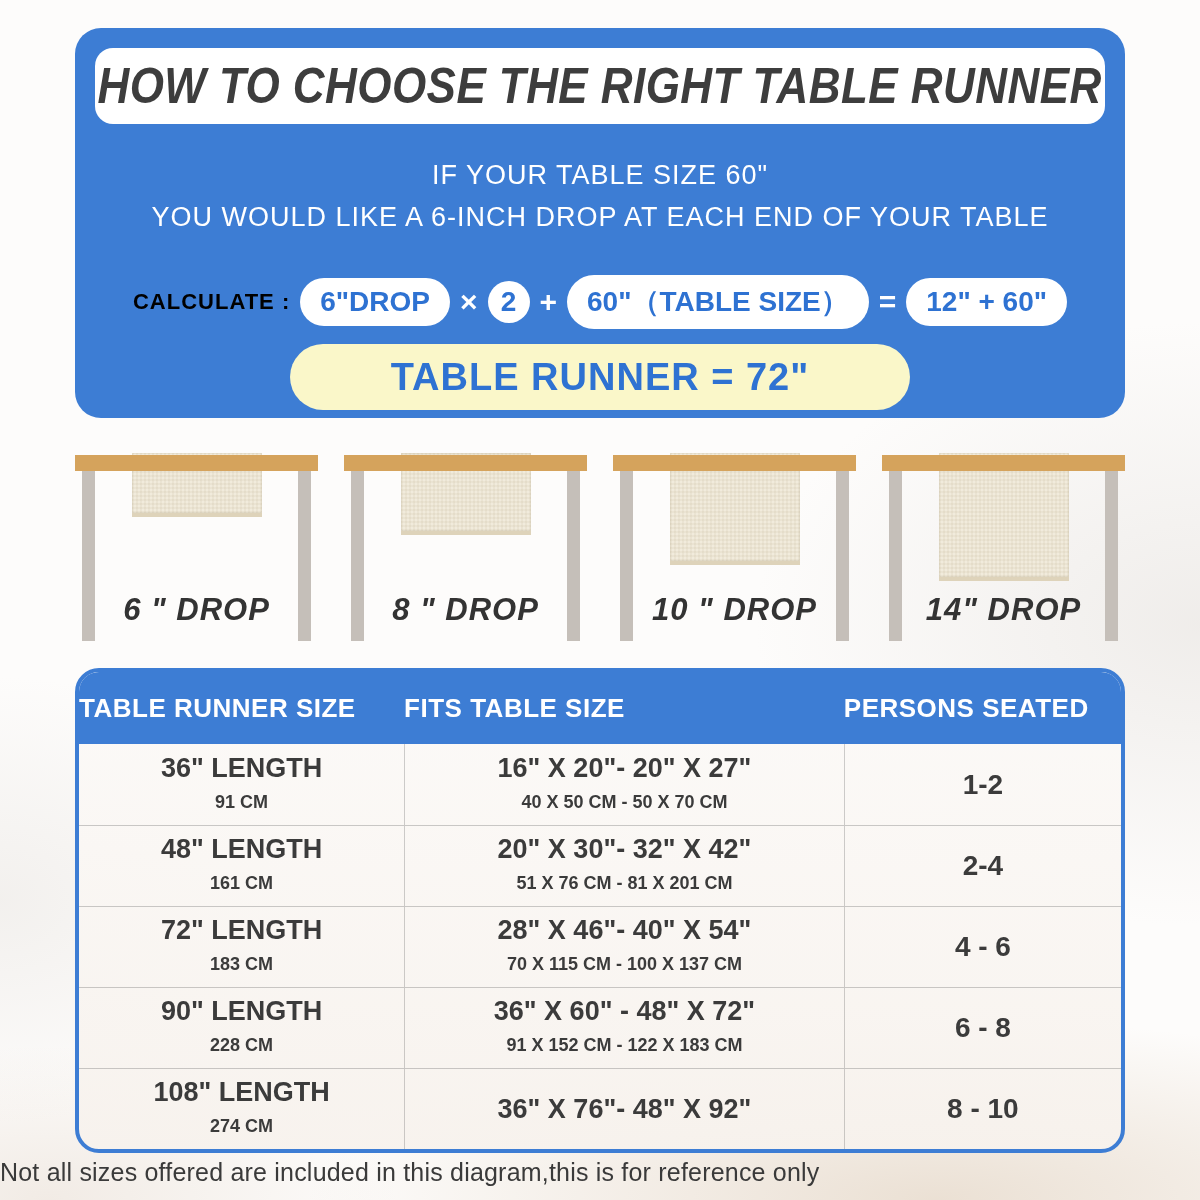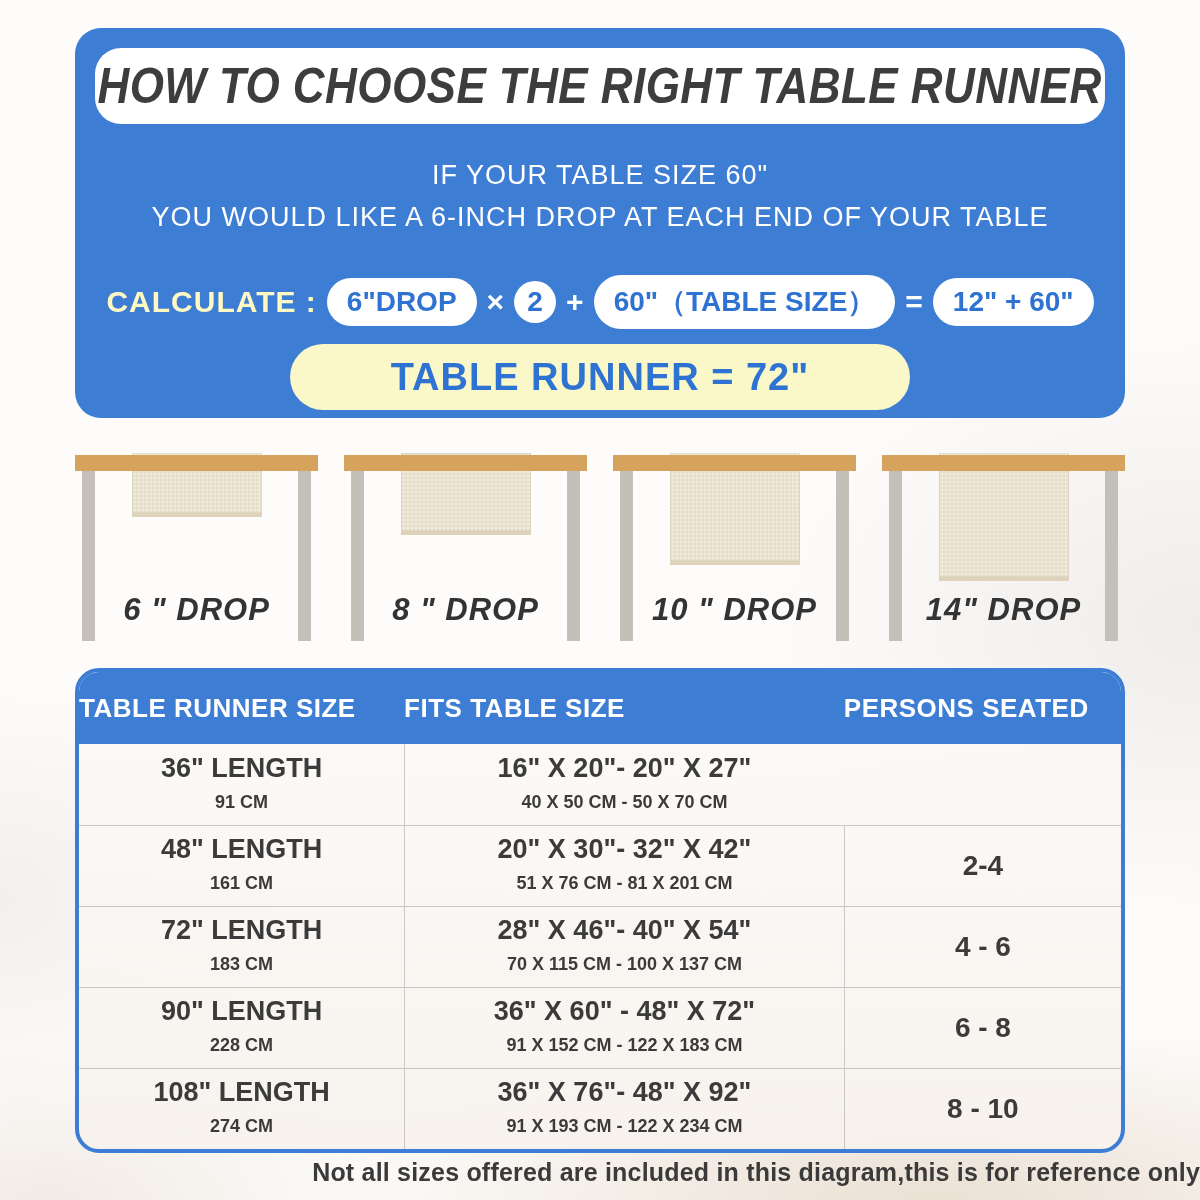--- a/index.html
+++ b/index.html
@@ -15,37 +15,37 @@
       #fdfcfb;
   }
 
   
   .blue-card{
     position:absolute;left:75px;top:28px;width:1050px;height:390px;
     background:var(--blue);border-radius:26px;
   }
   .title-banner{
     position:absolute;left:20px;top:20px;width:1010px;height:76px;
-    background:#fff;border-radius:26px;
+    background:#fff;border-radius:18px;
     display:flex;align-items:center;justify-content:center;overflow:hidden;
   }
   .title-banner .title{
     font-size:50px;font-weight:bold;font-style:italic;color:#3d3d3d;
     white-space:nowrap;display:inline-block;transform:scaleX(0.88);
     letter-spacing:0.5px;
   }
   .subtitle{
     position:absolute;left:0;top:126px;width:100%;text-align:center;
     color:#fff;font-size:27px;line-height:42px;letter-spacing:1px;
   }
   .calc-row{
     position:absolute;left:0;top:247px;width:100%;
     display:flex;align-items:center;justify-content:center;gap:10px;
   }
-  .calc-label{color:#fef9c3;font-size:30px;font-weight:bold;letter-spacing:1px;white-space:nowrap;}
+  .calc-label{color:#000000;font-size:22px;font-weight:bold;letter-spacing:1px;white-space:nowrap;}
   .pill{
     background:#fff;color:var(--blue_text);font-weight:bold;font-size:28px;
     padding:8px 20px;border-radius:999px;white-space:nowrap;
   }
   .sym{color:#fff;font-size:30px;font-weight:bold;}
   .circle{
     width:42px;height:42px;border-radius:50%;background:#fff;color:var(--blue_text);
     display:flex;align-items:center;justify-content:center;
     font-size:28px;font-weight:bold;flex:0 0 auto;
   }
@@ -102,22 +102,22 @@
     height:100%;display:flex;flex-direction:column;align-items:center;justify-content:center;
     text-align:center;font-weight:bold;color:#3b3b3b;font-size:27px;line-height:34px;
     white-space:nowrap;
   }
   .cell.bordered{border-left:1px solid rgba(95,95,95,0.30);}
   .cell .sub{font-size:18px;}
   .persons{font-size:28px;}
 
   
   .note{
-    position:absolute;left:0;top:1158px;width:100%;text-align:right;
-    font-size:25px;font-weight:bold;color:#3a3a3a;letter-spacing:0.2px;
+    position:absolute;left:0;top:1158px;width:100%;text-align:left;
+    font-size:25px;font-weight:normal;color:#3a3a3a;letter-spacing:0.2px;
   }
 </style>
 </head>
 <body>
 
 <div class="stage">
 
   <div class="blue-card">
     <div class="title-banner">
       <span class="title">HOW TO CHOOSE THE RIGHT TABLE RUNNER</span>
@@ -181,20 +181,21 @@
 
     <div class="size-row">
       <div class="cell">
         <div>36" LENGTH</div>
         <div class="sub">91 CM</div>
       </div>
       <div class="cell bordered">
         <div>16" X 20"- 20" X 27"</div>
         <div class="sub">40 X 50 CM - 50 X 70 CM</div>
       </div>
+      <div class="cell bordered persons">1-2</div>
     </div>
 
     <div class="size-row">
       <div class="cell">
         <div>48" LENGTH</div>
         <div class="sub">161 CM</div>
       </div>
       <div class="cell bordered">
         <div>20" X 30"- 32" X 42"</div>
         <div class="sub">51 X 76 CM - 81 X 201 CM</div>
@@ -226,21 +227,20 @@
       <div class="cell bordered persons">6 - 8</div>
     </div>
 
     <div class="size-row">
       <div class="cell">
         <div>108" LENGTH</div>
         <div class="sub">274 CM</div>
       </div>
       <div class="cell bordered">
         <div>36" X 76"- 48" X 92"</div>
-        <div class="sub">91 X 193 CM - 122 X 234 CM</div>
       </div>
       <div class="cell bordered persons">8 - 10</div>
     </div>
   </div>
 
   <div class="note">Not all sizes offered are included in this diagram,this is for reference only</div>
 
 </div>
 
 </body></html>

